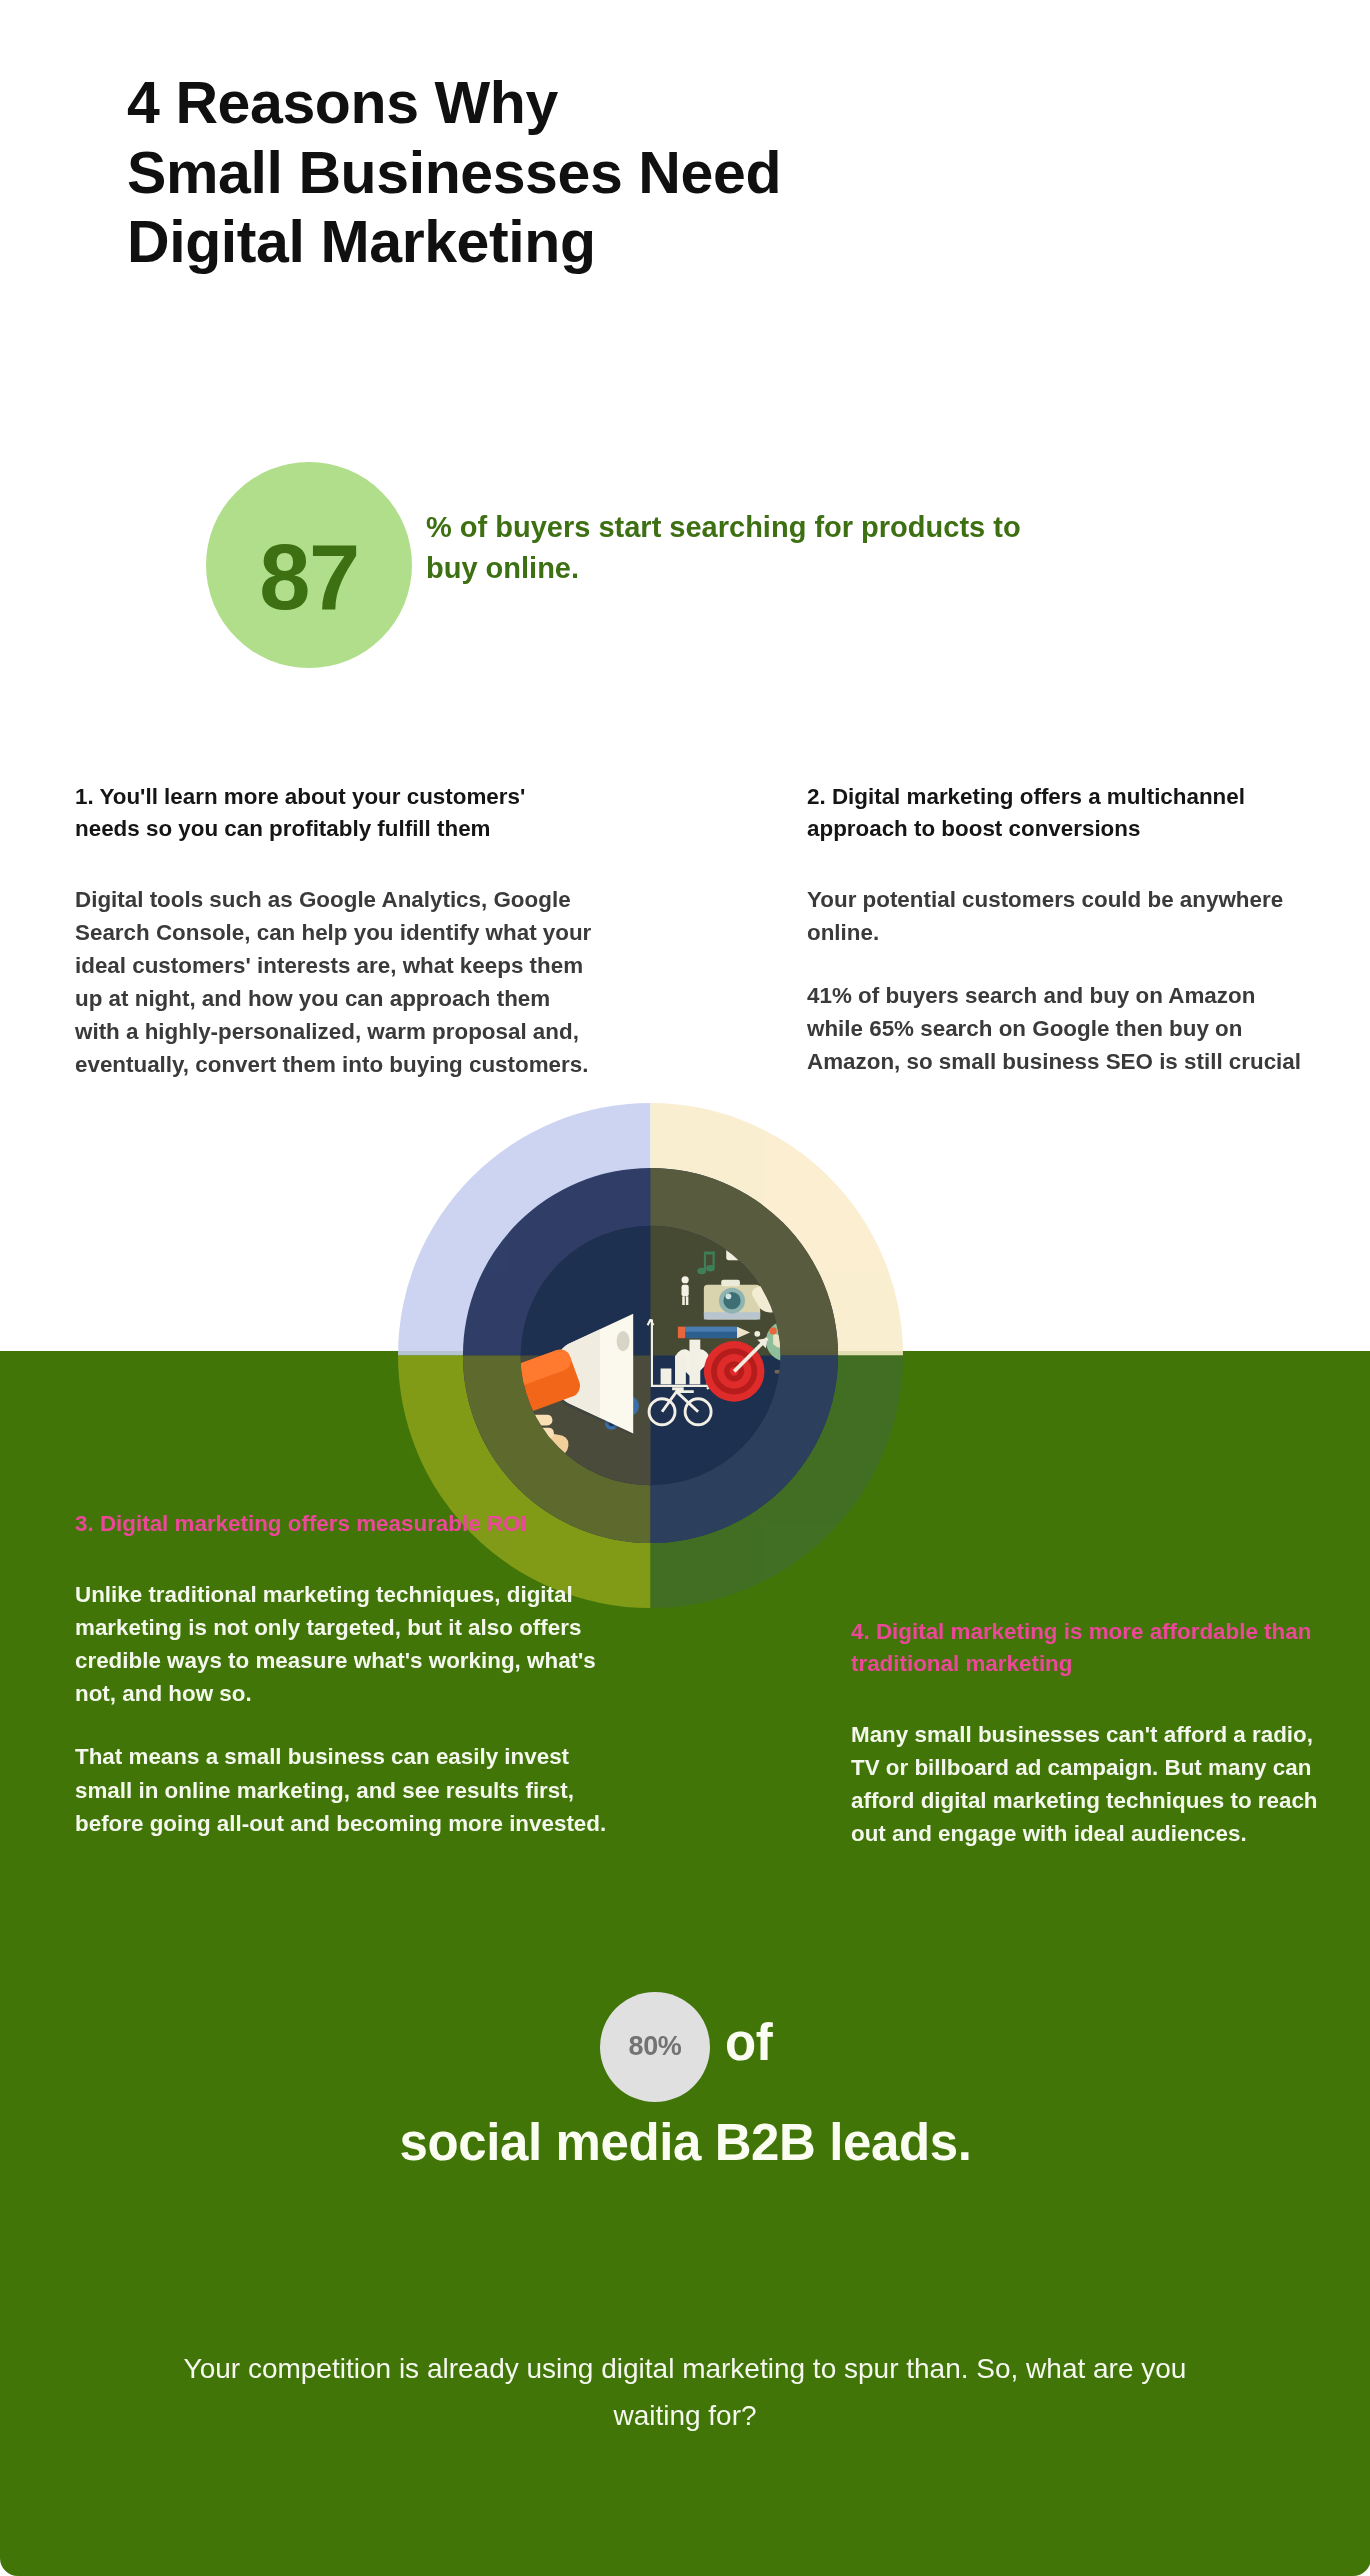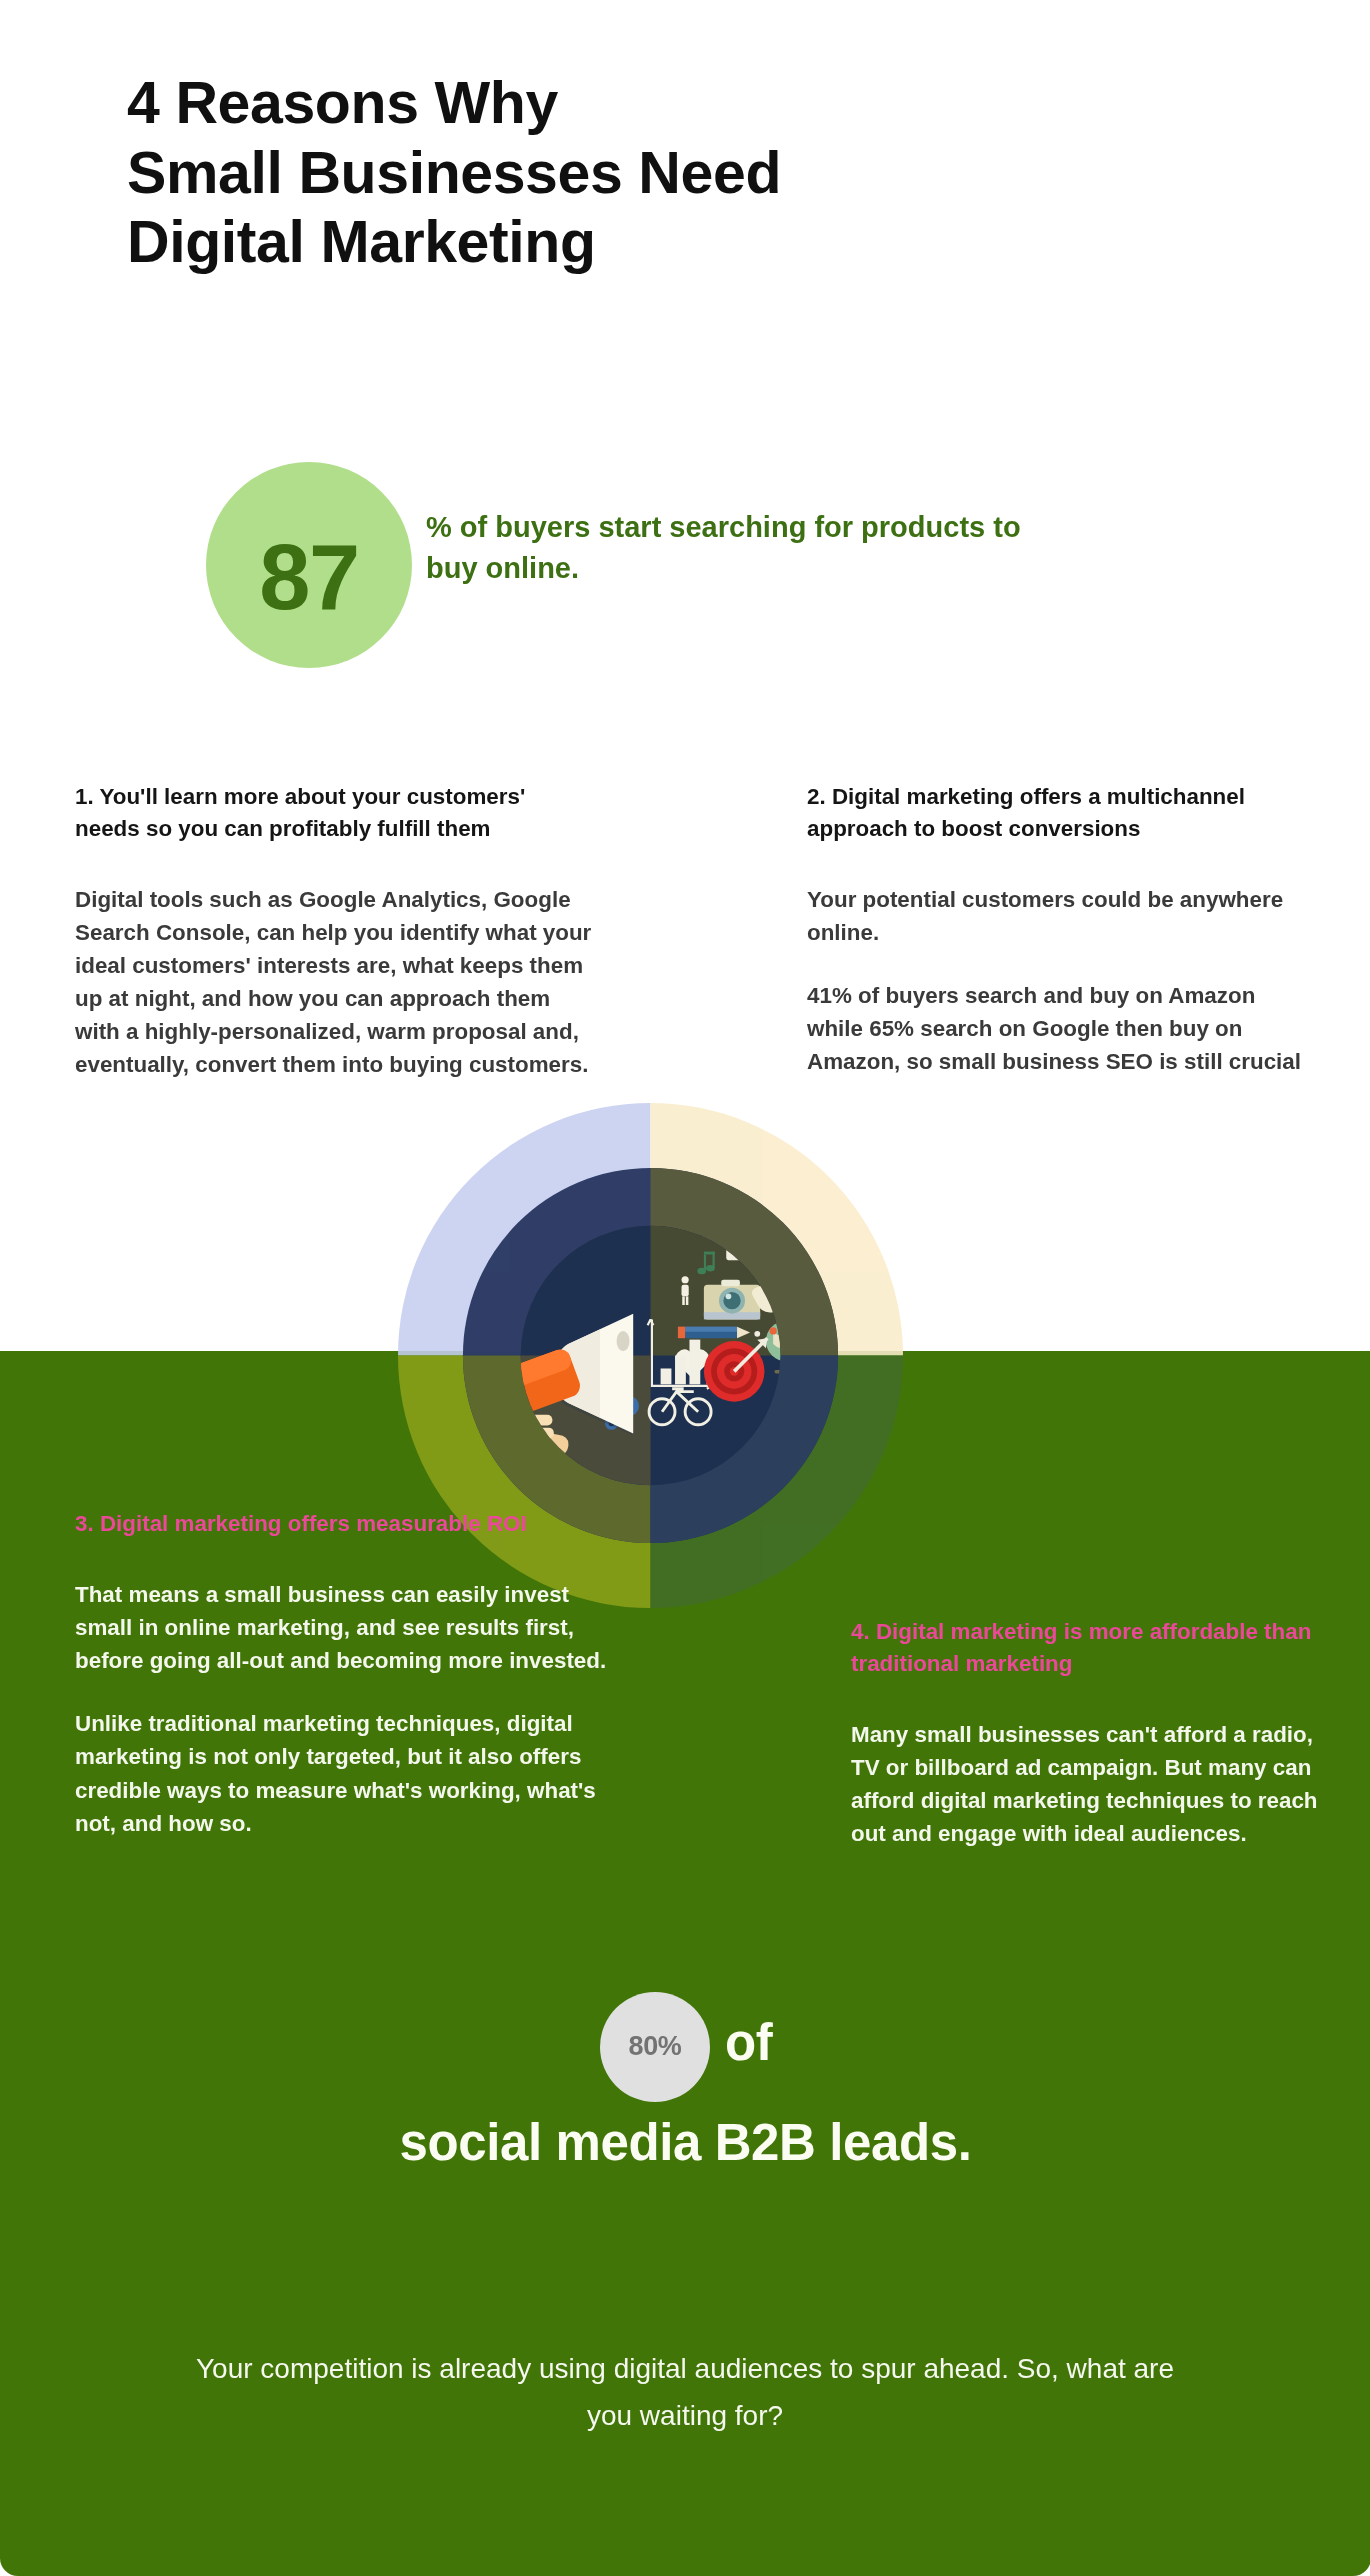--- a/index.html
+++ b/index.html
@@ -362,36 +362,36 @@
   </div>
 
   <div class="reason dark" id="reason-2">
     <h3>2. Digital marketing offers a multichannel approach to boost conversions</h3>
     <p>Your potential customers could be anywhere online.</p>
     <p>41% of buyers search and buy on Amazon while 65% search on Google then buy on Amazon, so small business SEO is still crucial</p>
   </div>
 
   <div class="reason light" id="reason-3">
     <h3>3. Digital marketing offers measurable ROI</h3>
+    <p>Unlike traditional marketing techniques, digital marketing is not only targeted, but it also offers credible ways to measure what's working, what's not, and how so.</p>
     <p>That means a small business can easily invest small in online marketing, and see results first, before going all-out and becoming more invested.</p>
-    <p>Unlike traditional marketing techniques, digital marketing is not only targeted, but it also offers credible ways to measure what's working, what's not, and how so.</p>
   </div>
 
   <div class="reason light" id="reason-4">
     <h3>4. Digital marketing is more affordable than traditional marketing</h3>
     <p>Many small businesses can't afford a radio, TV or billboard ad campaign. But many can afford digital marketing techniques to reach out and engage with ideal audiences.</p>
   </div>
 
   <div class="callout">
     <div class="callout-line">
       <span class="pct-badge">
         <span class="disc"></span>
         <span class="pct-text">80%</span>
       </span>
       <span>of</span>
     </div>
     <div class="callout-line">social media B2B leads.</div>
   </div>
 
-  <div class="footer">Your competition is already using digital audiences to spur ahead. So, what are you waiting for?</div>
+  <div class="footer">Your competition is already using digital marketing to spur than. So, what are you waiting for?</div>
 
 </div>
 
 
 </body></html>

